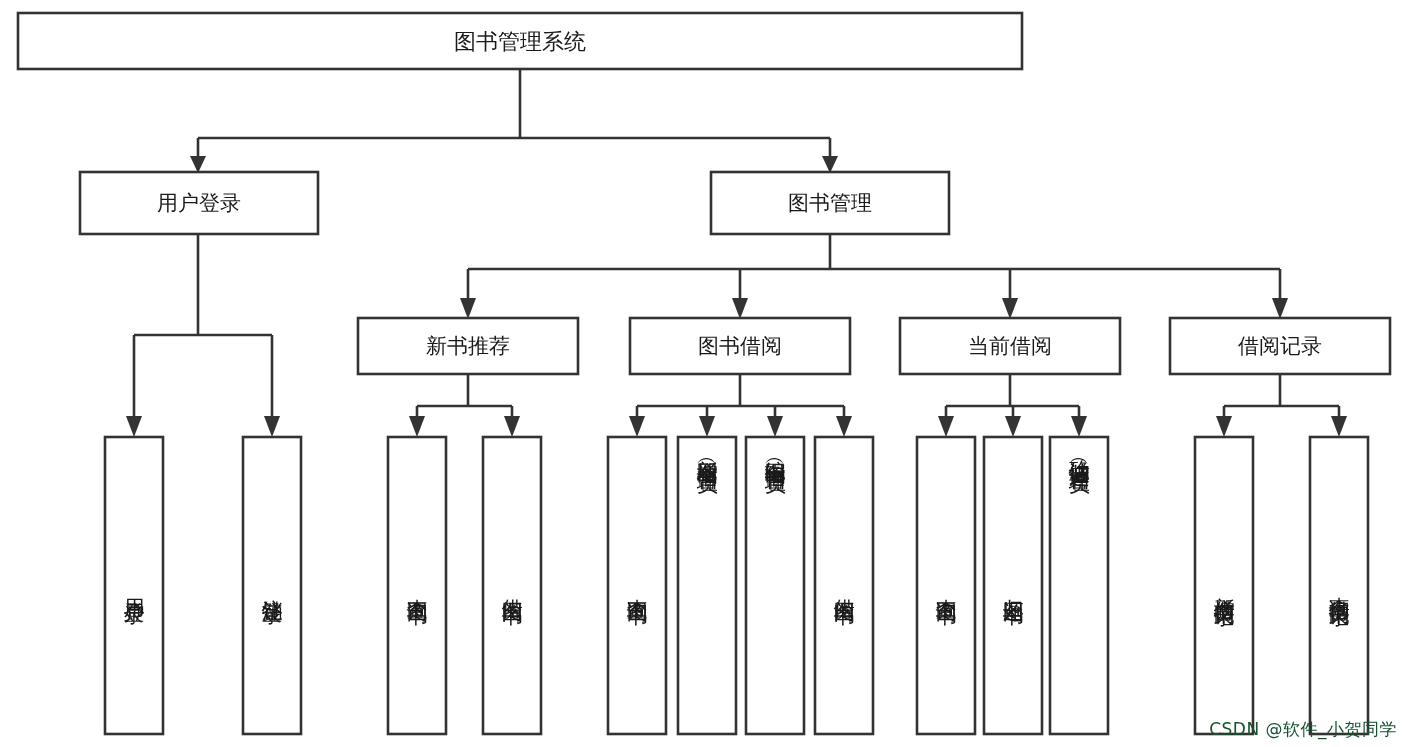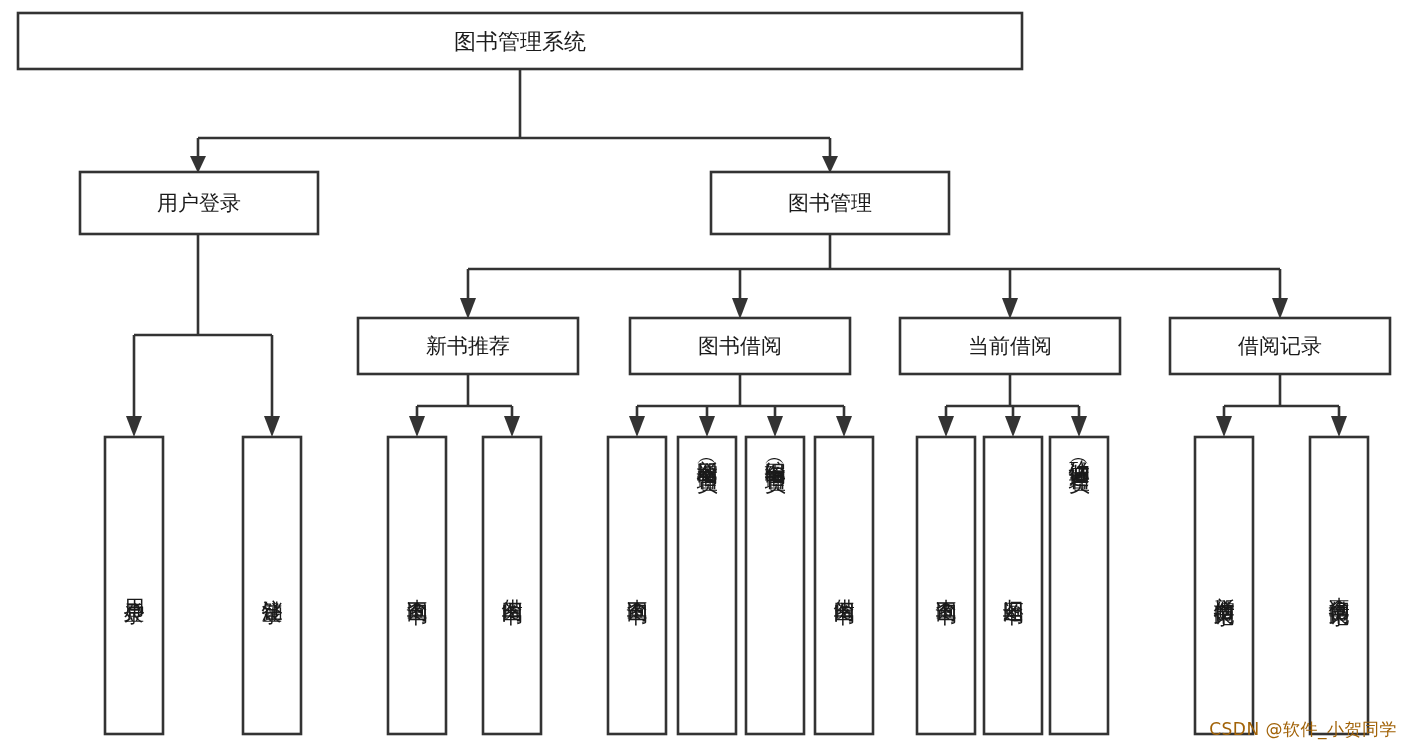--- a/index.html
+++ b/index.html
@@ -73,21 +73,21 @@
     color: #1a1a1a;
     white-space: nowrap;
     text-align: center;
   }
   .watermark {
     position: absolute;
     right: 8px;
     bottom: 6px;
     font-family: "DejaVu Sans", "Liberation Sans", sans-serif;
     font-size: 17px;
-    color: #a16207;
+    color: #14532d;
     letter-spacing: 0.5px;
     white-space: nowrap;
   }
 </style>
 </head>
 <body>
 
 <div id="diagram-root">
 
   <svg class="flow" viewBox="0 0 1405 747" xmlns="http://www.w3.org/2000/svg">

